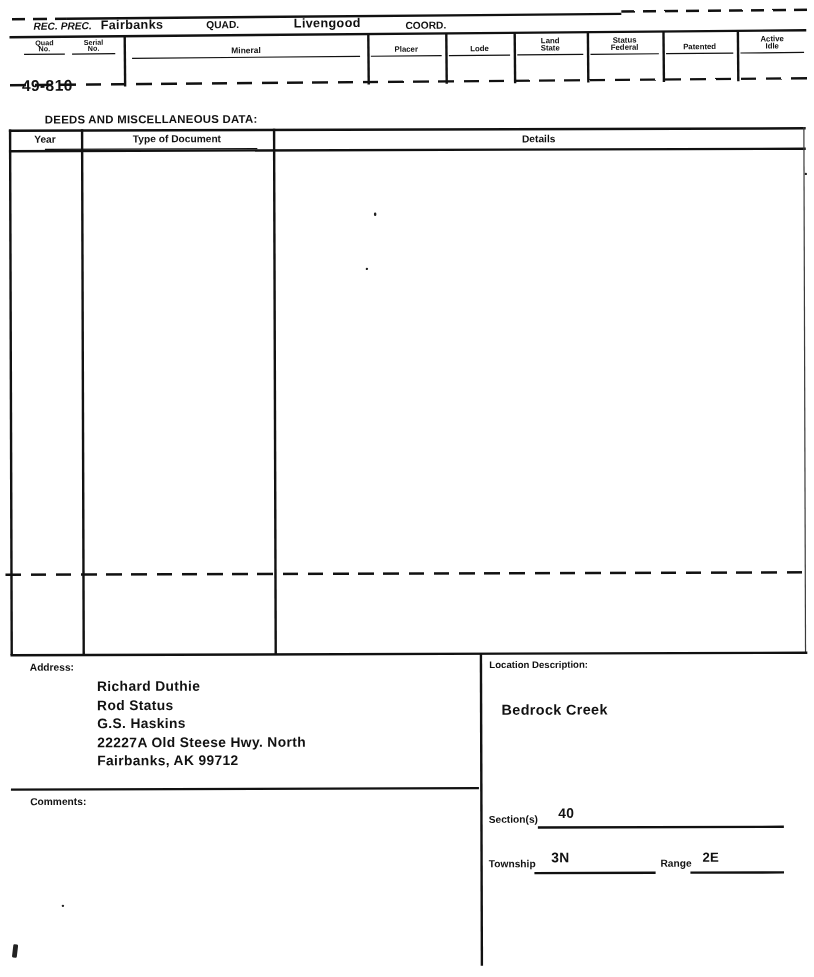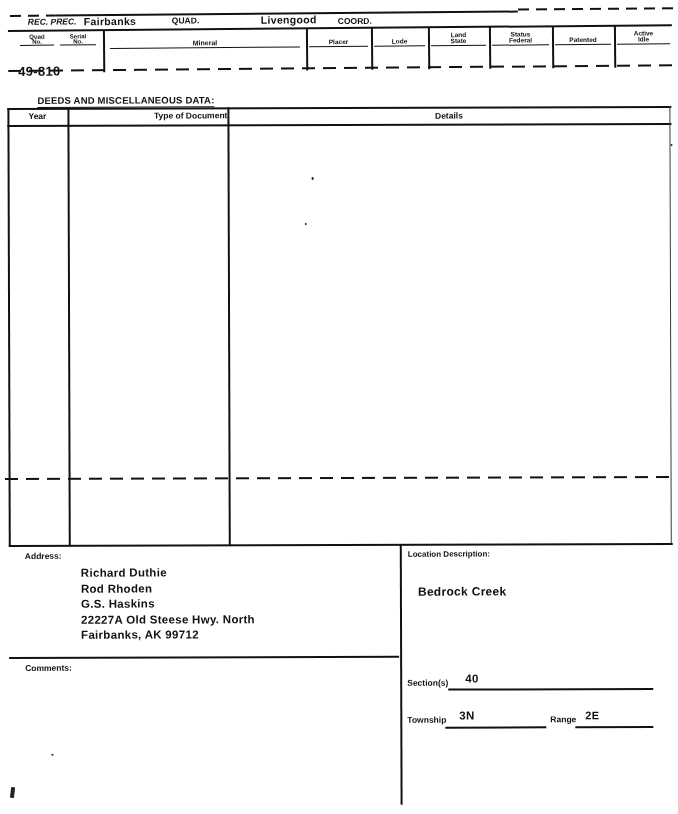--- a/index.html
+++ b/index.html
@@ -19,37 +19,37 @@
         font-weight:bold;white-space:nowrap;letter-spacing:0.3px;}
   .hcell{position:absolute;display:flex;flex-direction:column;justify-content:flex-end;
          align-items:center;text-align:center;font-weight:bold;font-size:6.5px;
          line-height:6px;height:15px;border-bottom:1.5px solid #111;padding-bottom:1px;}
   .hcell span{display:block;}
   .subcell{position:absolute;display:flex;flex-direction:column;justify-content:flex-end;
          align-items:center;text-align:center;font-weight:bold;font-size:6px;
          line-height:5px;height:12px;border-bottom:1.5px solid #111;}
   .ctr{text-align:center;}
   .speck{position:absolute;background:#222;border-radius:1px;}
-  .deeds-heading{border-bottom:1.6px solid #111;padding-bottom:1px;letter-spacing:0.2px;}
+  .deeds-heading{border-bottom:1.6px solid #111;padding-bottom:18px;letter-spacing:0.2px;}
 </style>
 </head>
 <body>
 
 <div class="page">
 
   <div class="layer hdr-layer">
 
     <div class="dash" style="left:10px;top:15px;width:46px;"></div>
     <div class="hline" style="left:56px;top:15px;width:462px;height:2px;"></div>
     <div class="dash" style="left:518px;top:13px;width:158px;"></div>
 
     <div class="plabel" style="left:28px;top:17px;font-size:8.5px;font-style:italic;">REC. PREC.</div>
     <div class="mono" style="left:84px;top:16px;font-size:10.5px;">Fairbanks</div>
     <div class="plabel" style="left:172px;top:17px;font-size:8.5px;">QUAD.</div>
-    <div class="mono" style="left:232px;top:16px;font-size:10.5px;padding-left:29px;">Livengood</div>
+    <div class="mono" style="left:216px;top:16px;font-size:10.5px;padding-left:29px;">Livengood</div>
     <div class="plabel" style="left:338px;top:19px;font-size:8.5px;">COORD.</div>
 
     <div class="hline" style="left:8px;top:30px;width:664px;"></div>
 
     <div class="vline" style="left:103px;top:31px;height:42px;"></div>
     <div class="vline" style="left:306px;top:31px;height:42px;"></div>
     <div class="vline" style="left:371px;top:31px;height:42px;"></div>
     <div class="vline" style="left:428px;top:31px;height:42px;"></div>
     <div class="vline" style="left:489px;top:31px;height:42px;"></div>
     <div class="vline" style="left:552px;top:31px;height:42px;"></div>
@@ -102,29 +102,29 @@
 
     <div class="hline" style="left:8px;top:108px;width:664px;"></div>
     <div class="hline" style="left:8px;top:125px;width:664px;"></div>
     <div class="vline" style="left:8px;top:108px;height:438px;"></div>
     <div class="vline" style="left:68px;top:108px;height:438px;"></div>
     <div class="vline" style="left:228px;top:108px;height:438px;"></div>
     <div class="vline" style="left:670px;top:108px;height:438px;width:1px;background:#3a3a3a;"></div>
     <div class="hline" style="left:8px;top:545px;width:664px;height:2px;"></div>
 
     <div class="plabel ctr" style="left:8px;top:111px;width:60px;font-size:8.5px;">Year</div>
-    <div class="plabel ctr" style="left:68px;top:111px;width:160px;font-size:8.5px;text-align:right;">Type of Document</div>
+    <div class="plabel ctr" style="left:68px;top:111px;width:160px;font-size:8.5px;">Type of Document</div>
     <div class="plabel ctr" style="left:228px;top:112px;width:443px;font-size:8.5px;">Details</div>
 
     <div class="dash2" style="left:4px;top:478px;width:672px;"></div>
 
     <div class="plabel" style="left:24px;top:551px;font-size:8.5px;">Address:</div>
     <div class="mono" style="left:80px;top:566px;font-size:11.5px;line-height:15.5px;">
       <div>Richard Duthie</div>
-      <div>Rod Rhoden</div>
+      <div>Rod Status</div>
       <div>G.S. Haskins</div>
       <div>22227A Old Steese Hwy. North</div>
       <div>Fairbanks, AK 99712</div>
     </div>
 
     <div class="hline" style="left:8px;top:657px;width:390px;height:2px;"></div>
     <div class="plabel" style="left:24px;top:663px;font-size:8.5px;">Comments:</div>
 
     <div class="vline" style="left:399px;top:546px;height:260px;"></div>
 

